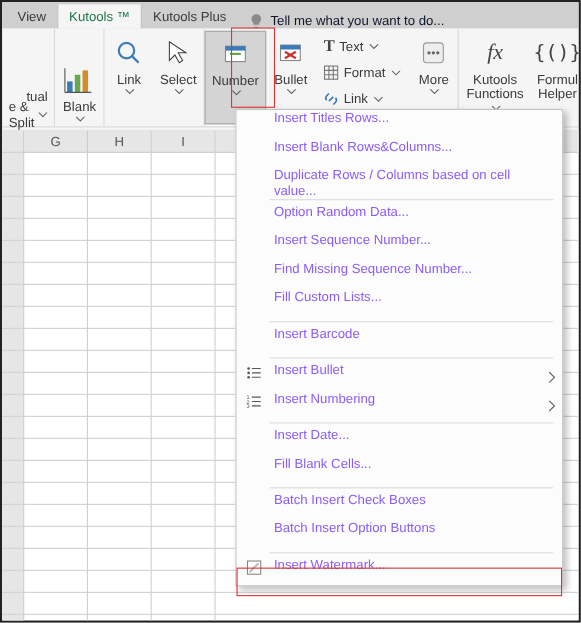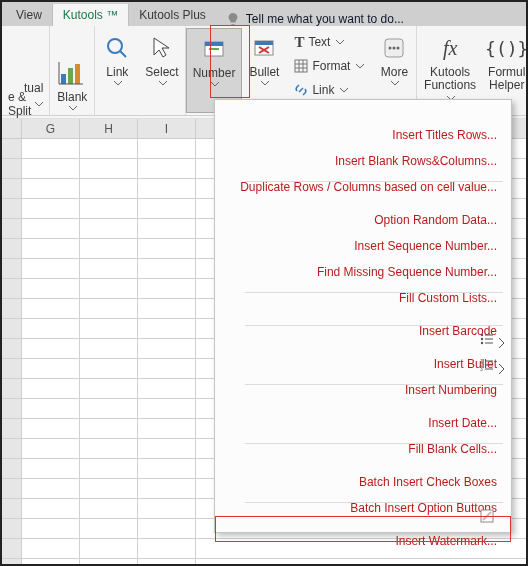--- a/index.html
+++ b/index.html
@@ -182,28 +182,27 @@
     top: 97px;
     left: 212px;
     width: 298px;
     background: #fcfcfc;
     border: 1px solid #c4c4c4;
     box-shadow: 3px 3px 6px rgba(0,0,0,0.25);
   }
   .menu-item {
     height: 26px;
     display: flex;
-    align-items: flex-end;
+    align-items: flex-start;
     gap: 8px;
     padding: 0 14px 0 6px;
     font-size: 12px;
-    color: #b91c1c;
+    color: #8b5cf6;
     cursor: pointer;
     position: relative;
-    flex-direction: column;
   }
   .menu-item .mi-ico {
     width: 20px; height: 20px;
     display: flex; align-items: center; justify-content: center;
     flex-shrink: 0;
   }
   .menu-item .sub-arrow {
     position: absolute;
     right: 6px;
     top: 8px;

